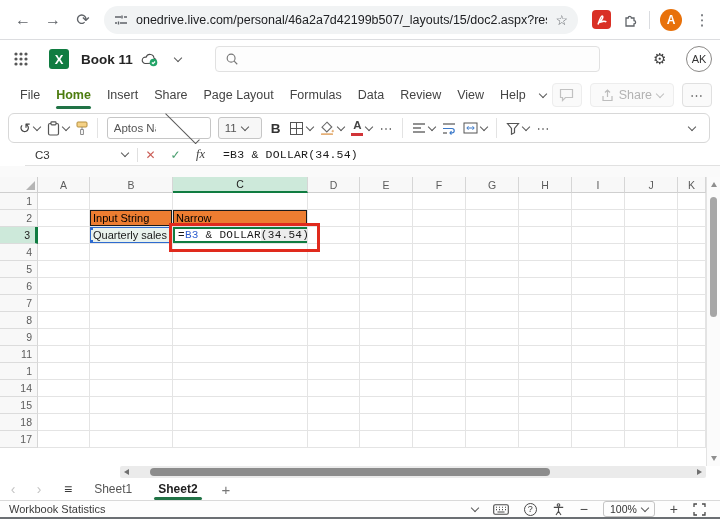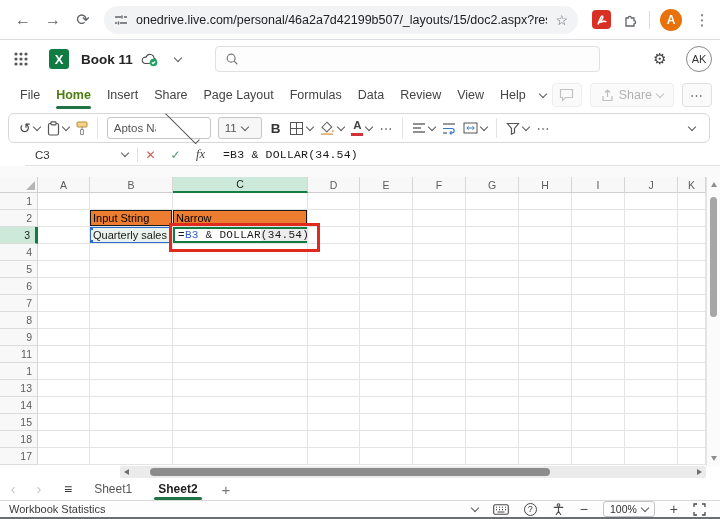--- a/index.html
+++ b/index.html
@@ -525,34 +525,20 @@
         <div class="cell" style="width: 52px;"></div>
         <div class="cell" style="width: 53px;"></div>
         <div class="cell" style="width: 53px;"></div>
         <div class="cell" style="width: 53px;"></div>
         <div class="cell" style="width: 53px;"></div>
         <div class="cell" style="width: 53px;"></div>
         <div class="cell" style="width: 53px;"></div>
         <div class="cell" style="width: 28px;"></div>
       </div>
       <div class="g-row">
-        <div class="row-h">13</div>
-        <div class="cell" style="width: 52px;"></div>
-        <div class="cell" style="width: 83px;"></div>
-        <div class="cell" style="width: 135px;"></div>
-        <div class="cell" style="width: 52px;"></div>
-        <div class="cell" style="width: 53px;"></div>
-        <div class="cell" style="width: 53px;"></div>
-        <div class="cell" style="width: 53px;"></div>
-        <div class="cell" style="width: 53px;"></div>
-        <div class="cell" style="width: 53px;"></div>
-        <div class="cell" style="width: 53px;"></div>
-        <div class="cell" style="width: 28px;"></div>
-      </div>
-      <div class="g-row">
         <div class="row-h">14</div>
         <div class="cell" style="width: 52px;"></div>
         <div class="cell" style="width: 83px;"></div>
         <div class="cell" style="width: 135px;"></div>
         <div class="cell" style="width: 52px;"></div>
         <div class="cell" style="width: 53px;"></div>
         <div class="cell" style="width: 53px;"></div>
         <div class="cell" style="width: 53px;"></div>
         <div class="cell" style="width: 53px;"></div>
         <div class="cell" style="width: 53px;"></div>

